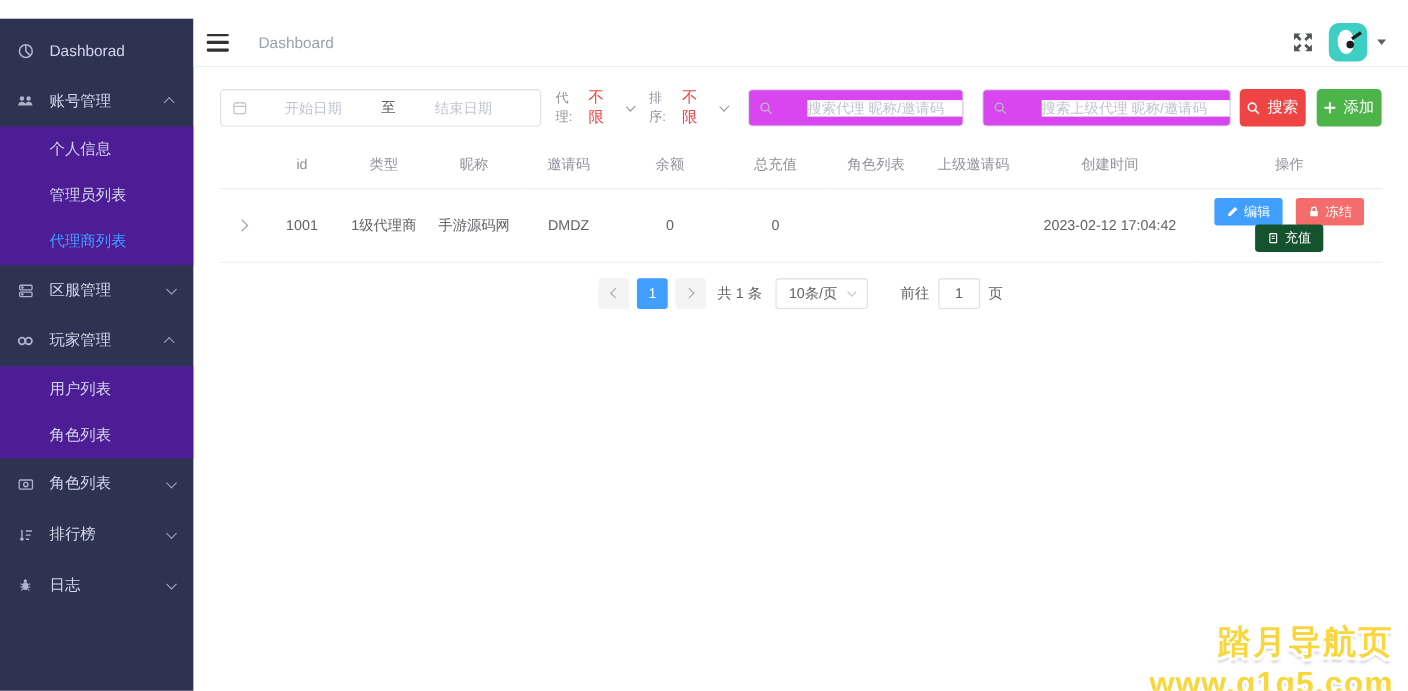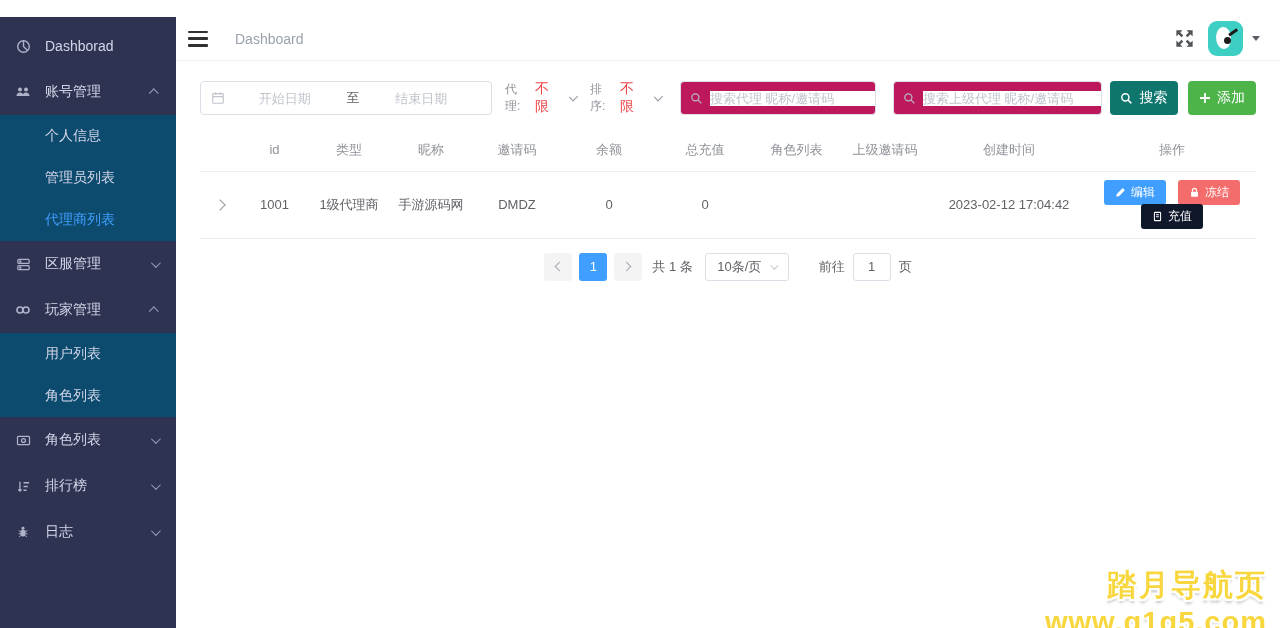--- a/index.html
+++ b/index.html
@@ -8,21 +8,21 @@
   .app { position:relative; width:1280px; height:628px; display:flex;margin-top:17px; }
 
   
   .sidebar { width:176px; height:628px; background:#2f3352; flex:0 0 176px; padding-top:6px; }
   .side-item { height:46px; display:flex; align-items:center; padding:0 14px 0 15px; cursor:pointer; color:#d3d6e8; font-size:14px; }
   .side-item .sicon { width:16px; height:16px; margin-right:14px; color:#aeb3c9; display:flex; align-items:center; justify-content:center; flex:0 0 16px; }
   .side-item .slabel { flex:1; }
   .chev { width:7px; height:7px; border-right:1.6px solid #9aa0bd; border-bottom:1.6px solid #9aa0bd; flex:0 0 auto; margin-right:4px; }
   .chev.up   { transform:rotate(-135deg) translateY(-1px); }
   .chev.down { transform:rotate(45deg) translateY(-2px); }
-  .submenu { background:#0c4a6e; }
+  .submenu { background:#4c1d95; }
   .sub-item { height:42px; display:flex; align-items:center; padding-left:45px; color:#d3d6e8; font-size:14px; cursor:pointer; }
   .sub-item.active { color:#409eff; }
 
   
   .main { flex:1; display:flex; flex-direction:column; background:#fff; min-width:0; }
   .topbar { height:44px; display:flex; align-items:center; border-bottom:1px solid #eef0f4; padding:0 20px 0 12px; background:#fff; }
   .hamburger { width:20px; height:16px; display:flex; flex-direction:column; justify-content:space-between; cursor:pointer; }
   .hamburger span { display:block; height:2.6px; background:#303133; border-radius:1px; }
   .breadcrumb { margin-left:27px; color:#9aa1ad; font-size:14px; }
   .topbar-right { margin-left:auto; display:flex; align-items:center; }
@@ -39,40 +39,40 @@
   .filter-bar { display:flex; align-items:center; height:34px; }
   .date-range { width:292px; height:34px; border:1px solid #dcdfe6; border-radius:4px; display:flex; align-items:center; padding:0 10px; }
   .date-range .cal { color:#c0c4cc; display:flex; flex:0 0 auto; }
   .date-range input { border:none; outline:none; flex:1; min-width:0; text-align:center; font-size:13px; color:#606266; font-family:inherit; }
   .date-range input::placeholder { color:#c0c4cc; }
   .date-sep { color:#606266; font-size:13px; padding:0 2px; }
   .sel-filter { display:flex; align-items:center; font-size:13px; cursor:pointer; flex:0 0 auto; }
   .sel-filter .sl-label { color:#909399; margin-right:5px; font-size:12px; }
   .sel-filter .sl-value { color:#ef4444; font-size:14px; }
   .sel-filter .chev2 { width:7px; height:7px; border-right:1.5px solid #8f949c; border-bottom:1.5px solid #8f949c; transform:rotate(45deg) translateY(-2px); margin-left:8px; }
-  .search-box { position:relative; height:34px; border:1px solid #dcdfe6; border-radius:4px; display:flex; align-items:center; padding-left:9px; background:#be185d; }
+  .search-box { position:relative; height:34px; border:1px solid #dcdfe6; border-radius:4px; display:flex; align-items:center; padding-left:9px; background:#d946ef;gap:24px; }
   .search-box .mag { color:#b6bcc6; display:flex; flex:0 0 auto; }
   .search-box input { border:none; outline:none; flex:1; min-width:0; font-size:13px; color:#606266; margin-left:7px; font-family:inherit; }
   .search-box input::placeholder { color:#bfc4cd; }
   .btn { height:34px; border:none; border-radius:4px; color:#fff; font-size:14px; display:flex; align-items:center; justify-content:center; cursor:pointer; font-family:inherit; }
   .btn .bic { margin-right:6px; display:flex; }
-  .btn-search { background:#0f766e; width:74px; margin-left:8px; }
+  .btn-search { background:#ef4444; width:74px; margin-left:8px; }
   .btn-add { background:#4db44a; width:74px; margin-left:10px; }
 
   
   table.grid { width:1056px; border-collapse:collapse; margin-top:14px; table-layout:fixed; }
   table.grid th { font-size:13px; color:#909399; font-weight:normal; height:42px; text-align:center; border-bottom:1px solid #ebeef5; }
   table.grid td { font-size:13px; color:#606266; height:67px; text-align:center; border-bottom:1px solid #ebeef5; vertical-align:middle; }
   .row-expand { width:8px; height:8px; border-right:1.5px solid #97999c; border-bottom:1.5px solid #97999c; transform:rotate(-45deg); display:inline-block; cursor:pointer; }
   .actions { display:flex; flex-wrap:wrap; justify-content:center; column-gap:12px; row-gap:0; padding:0 4px; }
   .abtn { height:25px; padding:0 11px; border:none; border-radius:3px; color:#fff; font-size:12px; display:flex; align-items:center; cursor:pointer; font-family:inherit; }
   .abtn .aic { margin-right:5px; display:flex; }
   .abtn-edit { background:#409eff; }
   .abtn-freeze { background:#f56c6c; }
-  .abtn-recharge { background:#0f172a; margin-top:-1px; }
+  .abtn-recharge { background:#14532d; margin-top:-1px; }
 
   
   .pagination { display:flex; align-items:center; justify-content:center; margin-top:14px; width:1056px; }
   .pg-btn { width:28px; height:28px; border-radius:3px; background:#f4f4f5; display:flex; align-items:center; justify-content:center; cursor:pointer; }
   .pg-chev { width:7px; height:7px; border-right:1.6px solid #a4a9b0; border-bottom:1.6px solid #a4a9b0; }
   .pg-chev.left { transform:rotate(135deg); margin-left:3px; }
   .pg-chev.right { transform:rotate(-45deg); margin-right:3px; }
   .pg-page { width:28px; height:28px; border-radius:3px; background:#409eff; color:#fff; font-size:13px; display:flex; align-items:center; justify-content:center; margin:0 7px; cursor:pointer; }
   .pg-total { color:#606266; font-size:13px; margin:0 12px 0 10px; }
   .pg-size { width:84px; height:28px; border:1px solid #dcdfe6; border-radius:3px; display:flex; align-items:center; justify-content:center; color:#606266; font-size:13px; cursor:pointer; }

